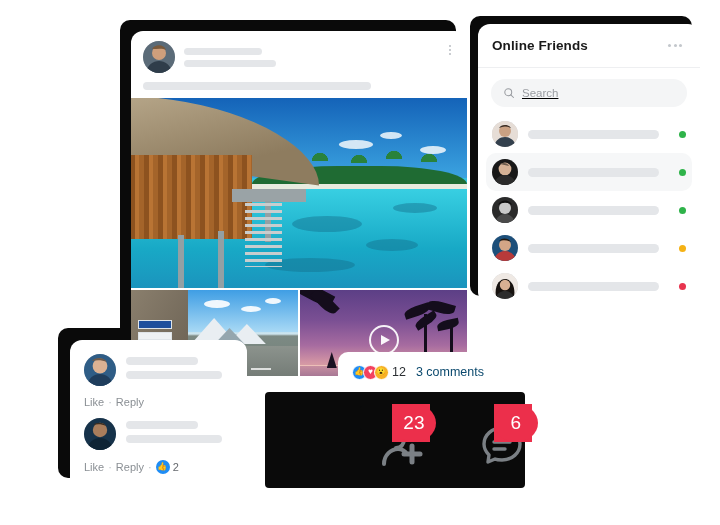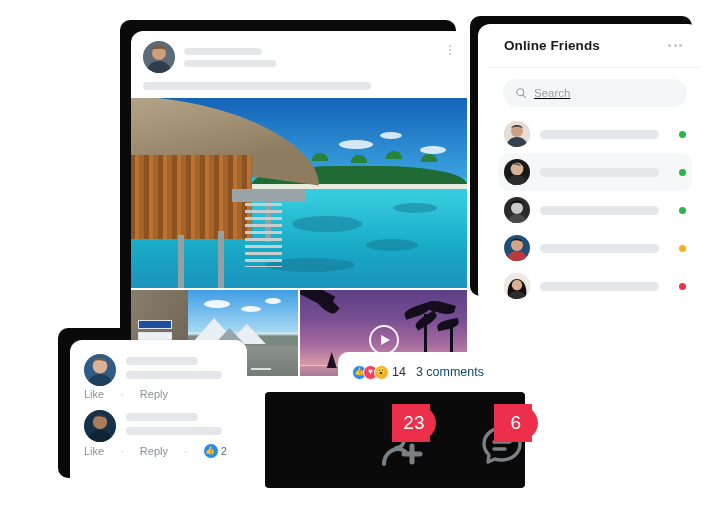--- a/index.html
+++ b/index.html
@@ -118,21 +118,20 @@
   }
 
   
   .friends-card {
     position: absolute;
     left: 478px; top: 24px;
     width: 222px; height: 280px;
     background: #ffffff;
     border-radius: 12px;
     overflow: hidden;
-    padding-left: 12px;
   }
   .friends-head {
     height: 44px;
     display:flex; align-items:center; justify-content:space-between;
     padding: 0 14px;
     border-bottom: 1px solid #eeeff1;
   }
   .friends-title { font-size: 13.5px; font-weight: 700; color: #1a1a1a; letter-spacing: .1px; }
   .kebab-h { display:flex; gap:2.5px; padding:4px; }
   .kebab-h i { width:3px; height:3px; border-radius:50%; background:#c3c7cc; display:block; }
@@ -163,22 +162,22 @@
     width: 177px; height: 150px;
     background:#ffffff;
     border-radius: 12px;
     padding: 14px 14px 10px 14px;
   }
   .cmt-block { display:flex; gap:10px; }
   .cmt-lines { display:flex; flex-direction:column; gap:6px; padding-top:3px; flex:1; }
   .cmt-l1 { height:8px; width:72px; border-radius:6px; background:#e4e6e9; }
   .cmt-l2 { height:8px; width:96px; border-radius:6px; background:#e4e6e9; }
   .cmt-actions {
-    display:flex; align-items:center; gap:16px;
-    font-size: 11px; color:#8a8f94; margin: 2px 0 10px 0;
+    display:flex; align-items:center; gap:4px;
+    font-size: 11px; color:#8a8f94; margin: 10px 0 10px 0;
   }
   .cmt-actions .sep { color:#b9bdc2; }
   .like-pill {
     display:flex; align-items:center; gap:3px;
   }
   .thumb-badge {
     width:14px; height:14px; border-radius:50%;
     background:#1f8df5; display:flex; align-items:center; justify-content:center;
     color:#fff; font-size:8px; line-height:1;
   }
@@ -476,21 +475,21 @@
         <span class="like-count">2</span>
       </span>
     </div>
   </div>
 
   <div class="reactions">
     <span class="rx-group">
       <span class="rx rx-like">👍</span>
       <span class="rx rx-love">♥</span>
       <span class="rx rx-wow">😮</span>
-      <span class="rx-count">14</span>
+      <span class="rx-count">12</span>
     </span>
     <span class="rx-comments">3 comments</span>
   </div>
 
   <div class="nav-icons">
 
     <div class="nav-item" style="left:370px; top:408px; pointer-events:auto;">
       <svg class="nav-glyph" viewBox="0 0 48 48">
         <path d="M20 10c5 0 8 4 8 9s-3 9-8 9" fill="none" stroke="#7b8085" stroke-width="4" stroke-linecap="round"></path>
         <path d="M8 44c0-9 7-15 14-15" fill="none" stroke="#7b8085" stroke-width="4" stroke-linecap="round"></path>

